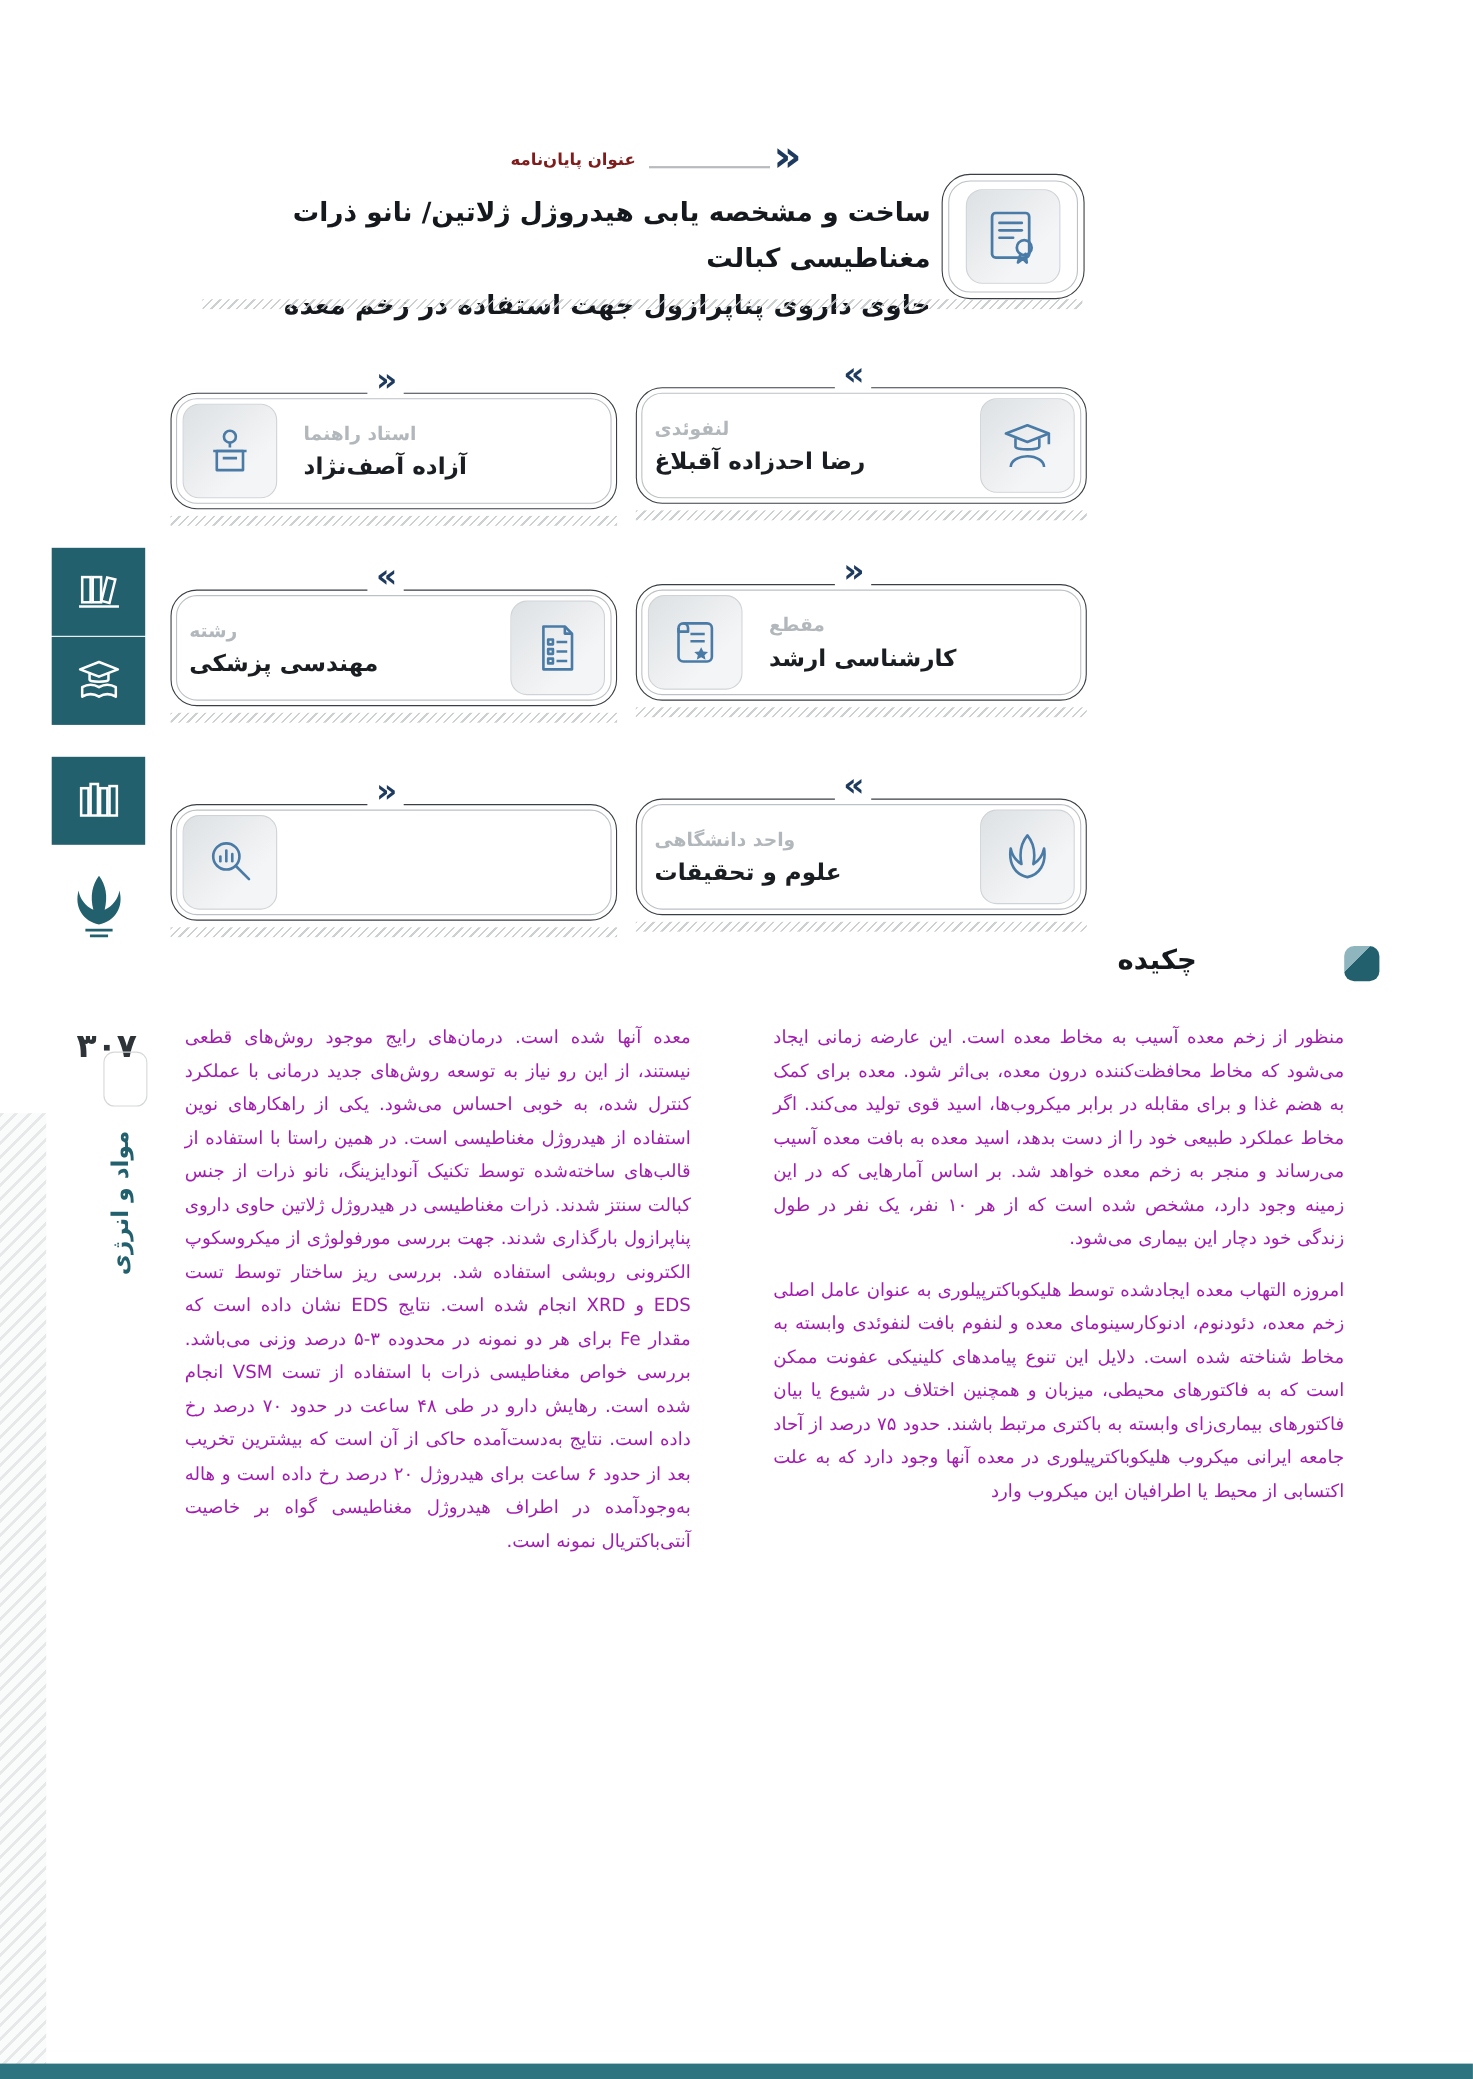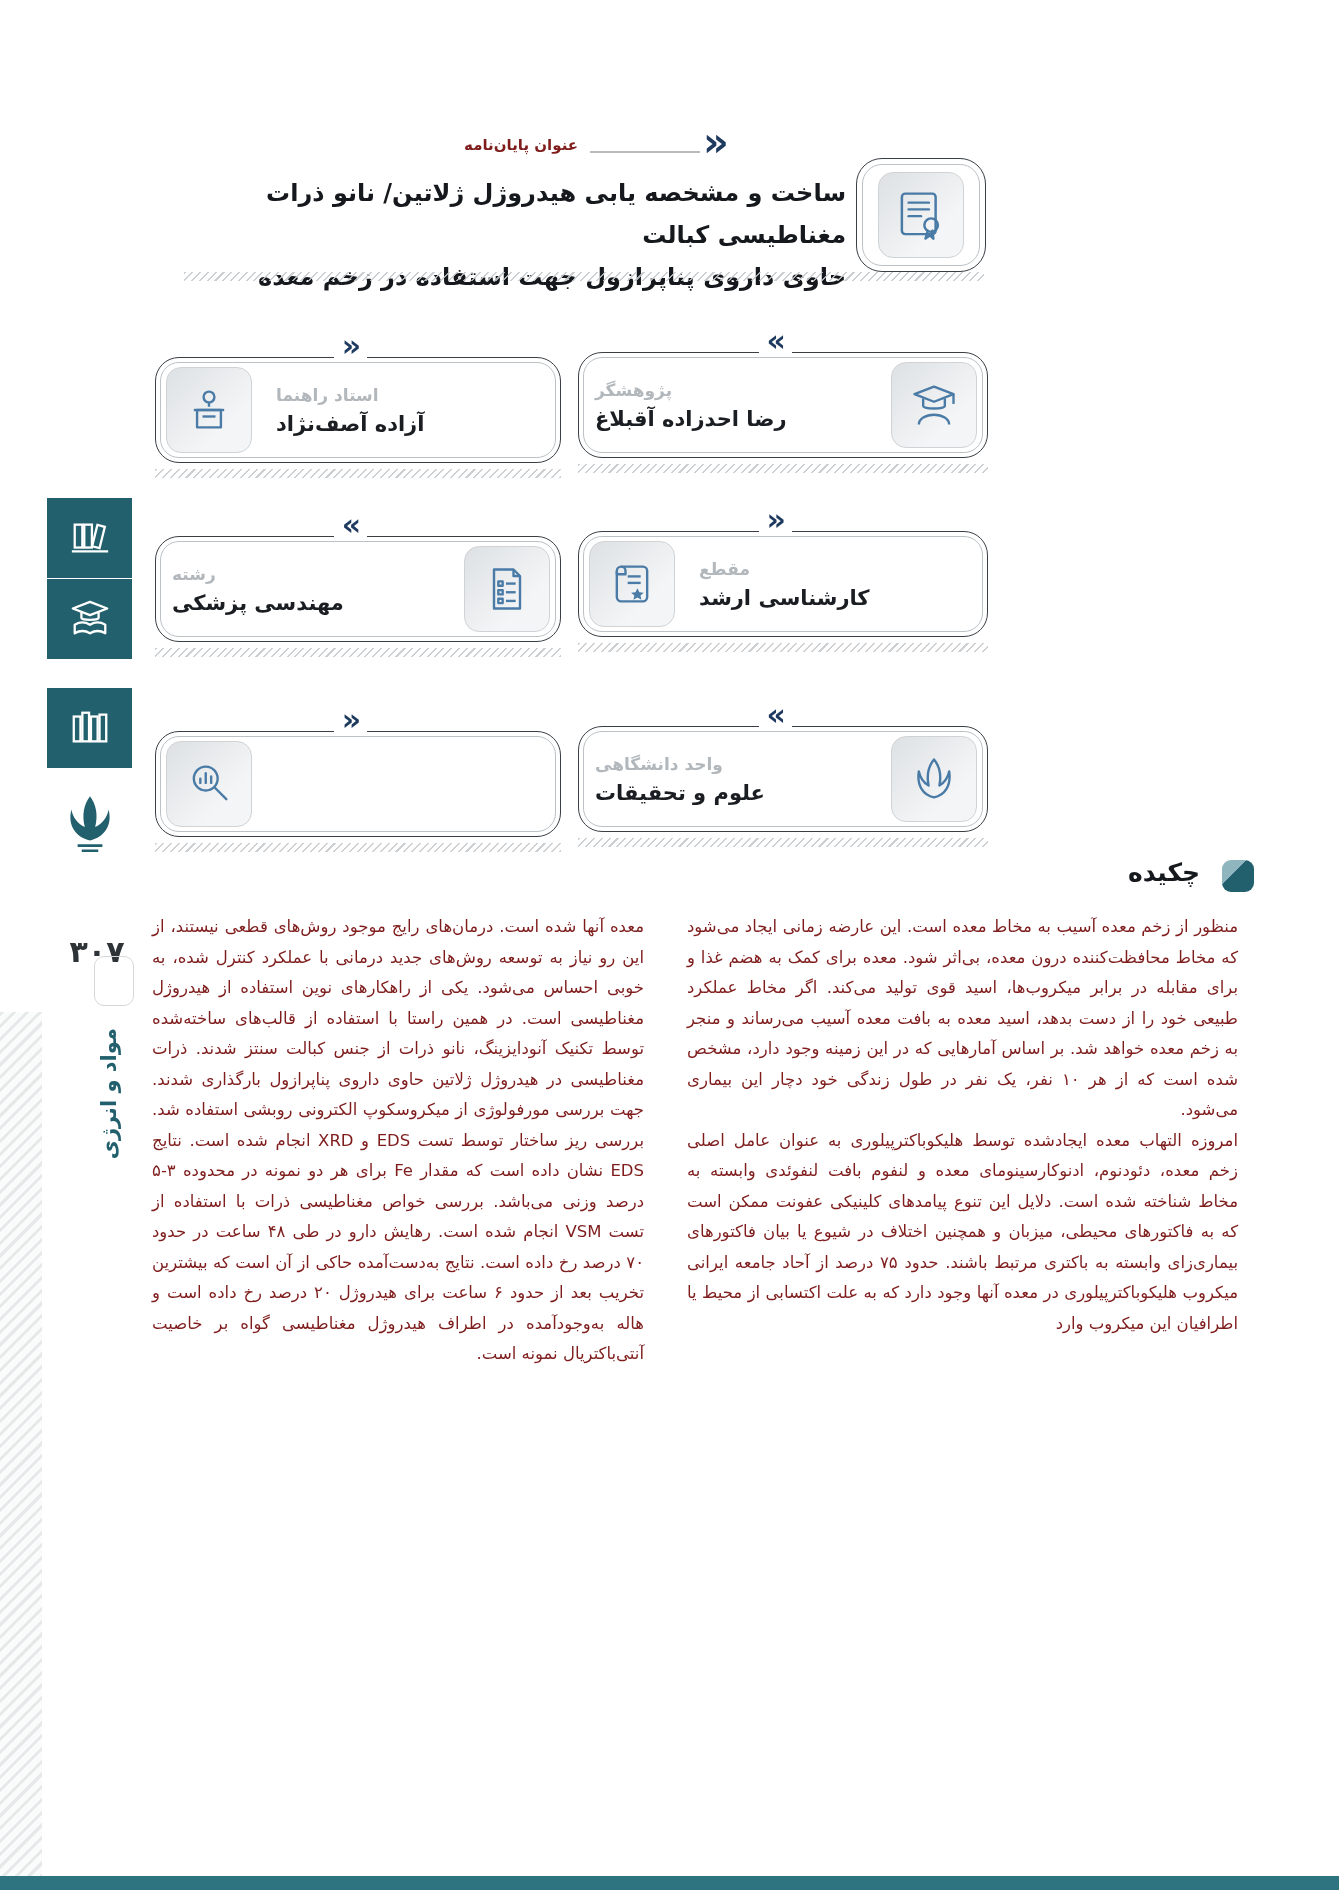--- a/index.html
+++ b/index.html
@@ -88,32 +88,32 @@
   .pos-r3 { left:578px; top:726px; width:410px; }
   .pos-l3 { left:155px; top:731px; width:406px; }
 
   
   .abstract-icon {
     position:absolute; left:1222px; top:860px; width:32px; height:32px;
     border-radius:9px;
     background:linear-gradient(135deg,#8fb6bf 0%,#8fb6bf 38%,#23606e 38%);
   }
   .abstract-heading {
-    position:absolute; left:1064px; top:858px; width:200px;
-    text-align:center; font-size:25px; font-weight:bold; color:#15181c;
+    position:absolute; left:1016px; top:858px; width:200px;
+    text-align:left; font-size:25px; font-weight:bold; color:#15181c;
   }
   .cols {
     position:absolute; left:152px; top:912px; width:1086px;
     display:flex; gap:43px;
   }
   .col-right { width:551px; }
   .col-left  { width:492px; }
   .cols p {
-    font-size:16.5px; line-height:30.5px; color:#7f1d1d;
-    text-align:justify; margin:0;
+    font-size:16.5px; line-height:30.5px; color:#a21caf;
+    text-align:justify; margin:16px;
   }
 
   
   .side-tile {
     position:absolute; left:47px; width:85px; height:80px;
     background:#23606e; display:flex; align-items:center; justify-content:center;
   }
   .t1 { top:498px; } .t2 { top:579px; } .t3 { top:688px; }
   .logo-block {
     position:absolute; left:47px; top:772px; width:85px; height:106px;
@@ -181,21 +181,21 @@
         <svg viewBox="0 0 48 48" width="52" height="52">
           <g fill="none" stroke="#4a7ba6" stroke-width="2.2" stroke-linejoin="round">
             <polygon points="24,7 42,14 24,21 6,14"></polygon>
             <path d="M14 18 v7 c0 3 20 3 20 0 v-7"></path>
             <line x1="42" y1="14" x2="42" y2="23"></line>
             <path d="M10 42 a14 9 0 0 1 28 0"></path>
           </g>
         </svg>
       </div>
       <div class="card-text">
-        <div class="card-label">پژوهشگر</div>
+        <div class="card-label">لنفوئدی</div>
         <div class="card-value">رضا احدزاده آقبلاغ</div>
       </div>
     </div>
   </div>
   <div class="hatch" style="left:578px;top:464px;width:410px"></div>
 
   <div class="card pos-l1 icon-left">
     <span class="chev">»</span>
     <div class="card-inner">
       <div class="icon-tile">

